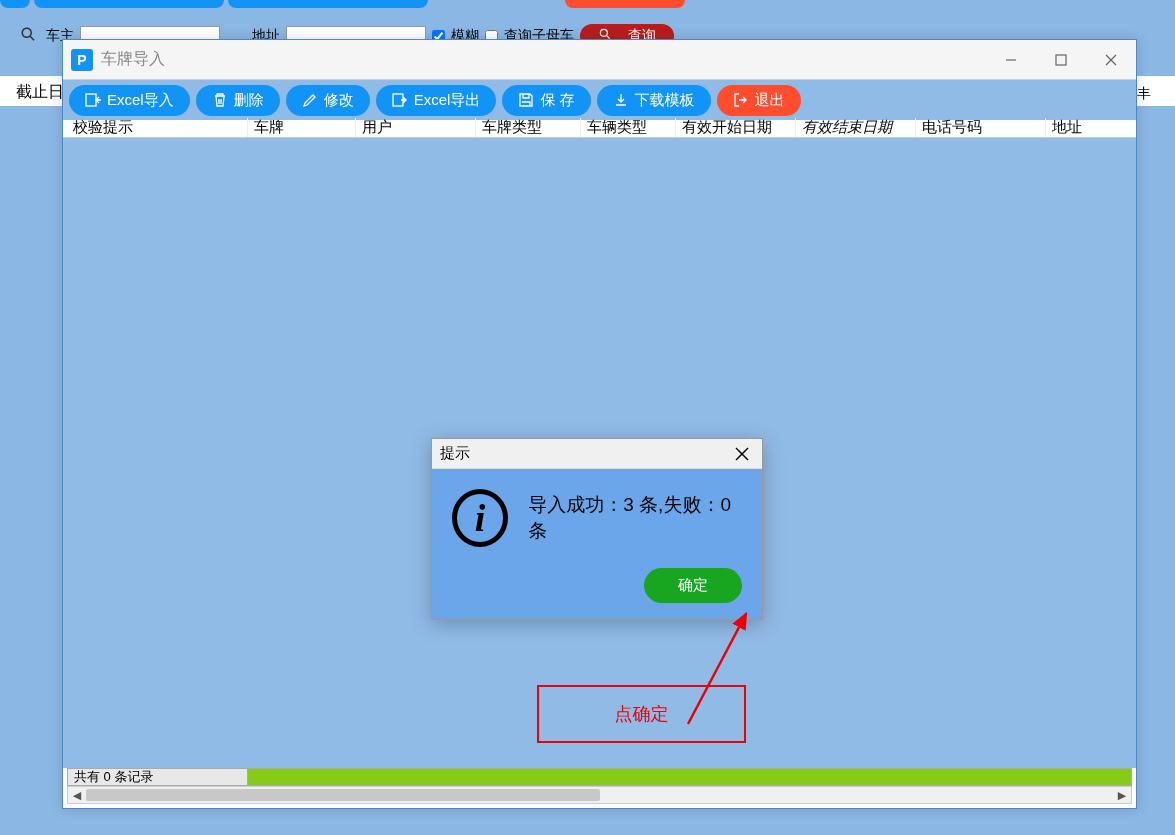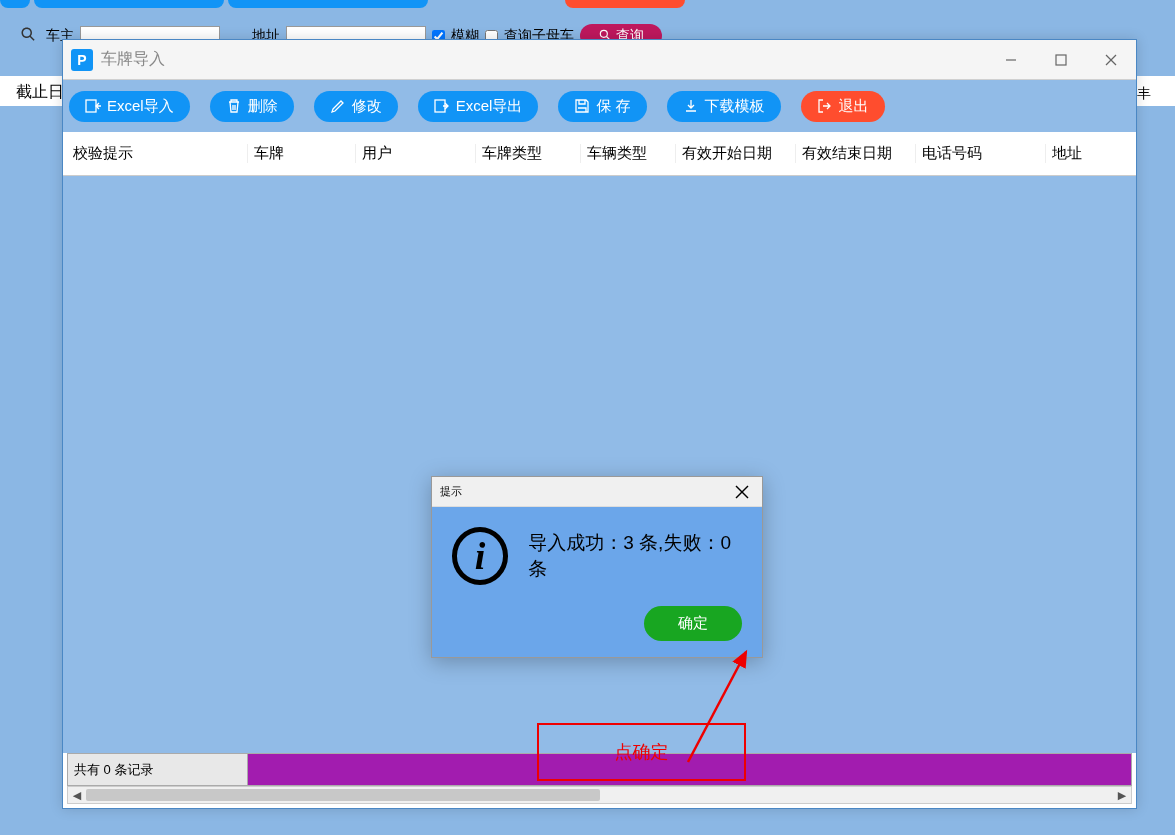--- a/index.html
+++ b/index.html
@@ -68,27 +68,28 @@
       width: 140px;
       height: 20px;
       background: #fff;
       border: 1px solid #999;
     }
     .bg-checkbox {
       width: 13px;
       height: 13px;
     }
     .bg-query-btn {
-      background: #be185d;
+      background: #b91c1c;
       color: #fff;
       border-radius: 14px;
       padding: 3px 18px;
       display: inline-flex;
       align-items: center;
-      gap: 4px;
+      gap: 16px;
+      font-family: Liberation Mono, monospace;
     }
     .bg-cutoff {
       position: absolute;
       top: 80px;
       left: 16px;
       background: #fff;
       color: #000;
       font-size: 16px;
       padding: 2px 0;
     }
@@ -158,26 +159,26 @@
       justify-content: center;
       color: #666;
       cursor: pointer;
     }
     .win-btn svg {
       width: 14px;
       height: 14px;
     }
     
     .toolbar {
-      height: 52px;
+      height: 40px;
       background: #91bbe7;
       display: flex;
       align-items: center;
       padding: 0 6px;
-      gap: 20px;
+      gap: 6px;
     }
     .tool-btn {
       background: #1194f6;
       color: #fff;
       border-radius: 16px;
       padding: 6px 16px;
       display: inline-flex;
       align-items: center;
       gap: 6px;
       cursor: pointer;
@@ -195,53 +196,53 @@
       justify-content: center;
     }
     .tool-btn .icon svg {
       width: 16px;
       height: 16px;
       stroke: #fff;
       fill: none;
     }
     
     .table-header {
-      height: 44px;
+      height: 18px;
       background: #fff;
       border-bottom: 1px solid #ccc;
       display: flex;
-      align-items: center;
+      align-items: flex-end;
       font-size: 15px;
       color: #000;
     }
     .th {
       padding: 0 6px;
       border-right: 1px solid #eee;
       white-space: nowrap;
       overflow: hidden;
     }
     .th.col0 { width: 185px; padding-left:10px;}
     .th.col1 { width: 108px; }
     .th.col2 { width: 120px; }
     .th.col3 { width: 105px; }
     .th.col4 { width: 95px; }
     .th.col5 { width: 120px; }
-    .th.col6 { width: 120px; }
+    .th.col6 { width: 120px; font-style: italic; }
     .th.col7 { width: 130px; }
     .th.col8 { width: 80px; border-right:none;}
     
     .table-body {
       flex: 1;
       background: #91bbe7;
       position: relative;
     }
     
     .status-bar {
-      height: 33px;
-      background: #a21caf;
+      height: 18px;
+      background: #84cc16;
       border: 1px solid #aaa;
       display: flex;
       align-items: center;
       margin: 0 4px;
     }
     .status-left-box {
       width: 180px;
       height: 100%;
       background: #e8e8e8;
       border-right: 1px solid #aaa;
@@ -293,21 +294,21 @@
       background: #fff;
       border: 1px solid #999;
       box-shadow: 0 4px 20px rgba(0,0,0,0.25);
     }
     .prompt-title {
       height: 30px;
       background: #f0f0f0;
       display: flex;
       align-items: center;
       padding: 10px 8px;
-      font-size: 11px;
+      font-size: 15px;
       border-bottom: 1px solid #ddd;
       justify-content: space-between;
     }
     .prompt-title .spacer { flex:1; }
     .prompt-close {
       width: 24px;
       height: 24px;
       display: flex;
       align-items: center;
       justify-content: center;

